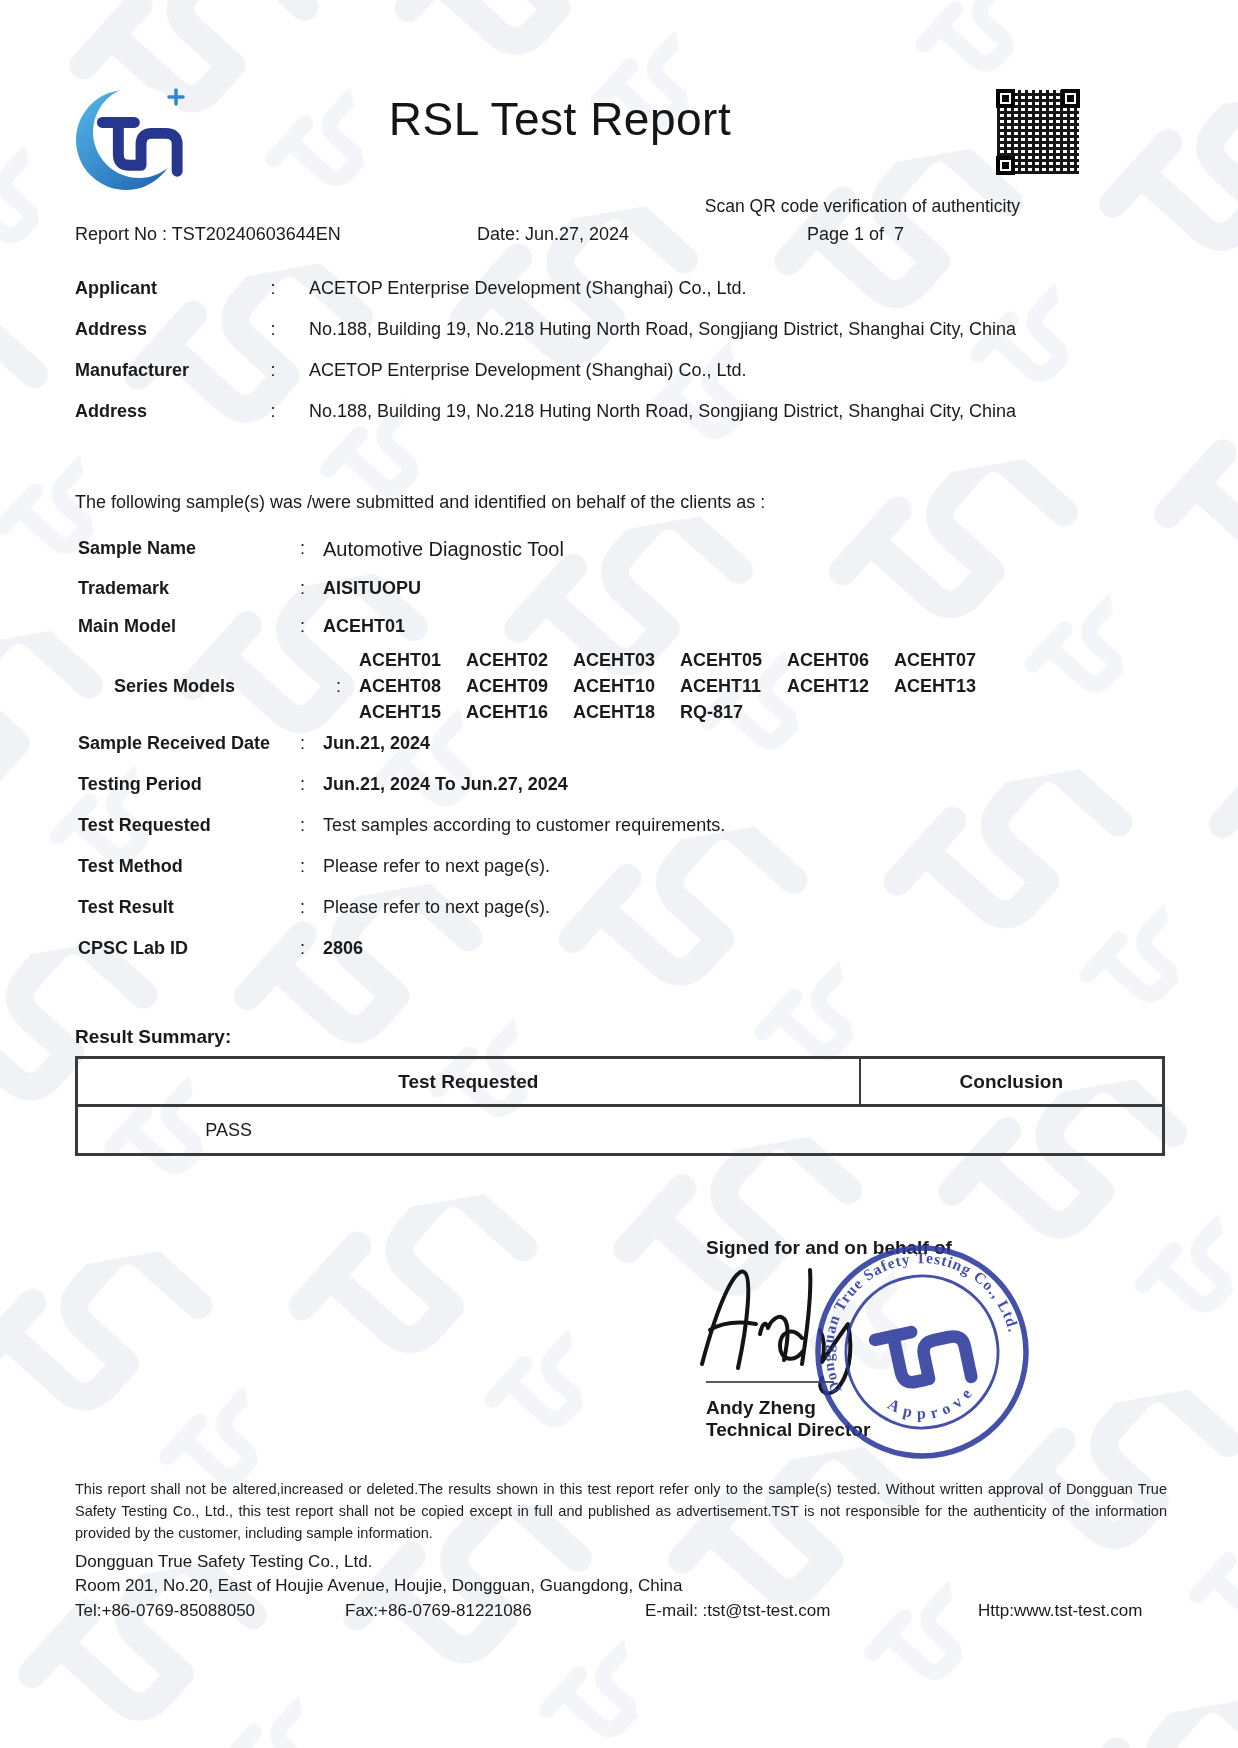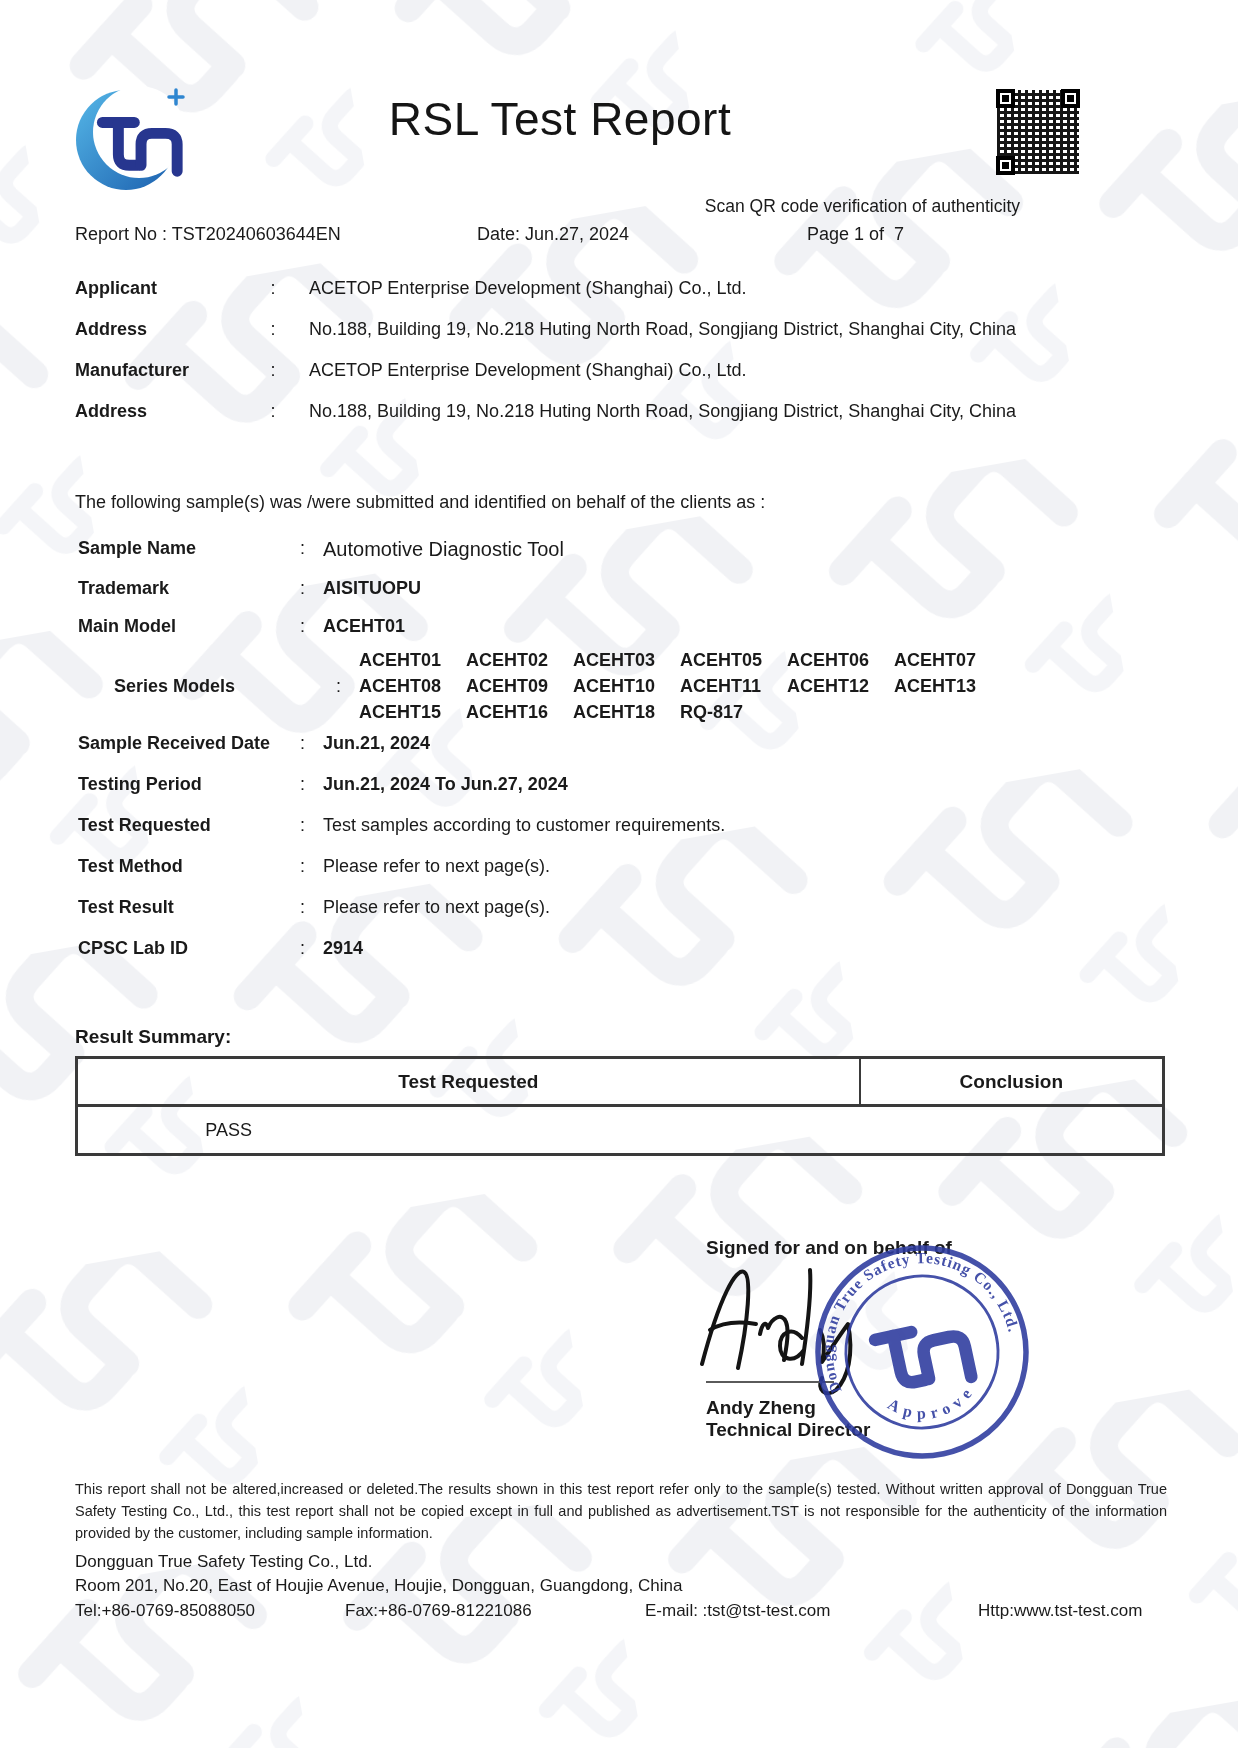--- a/index.html
+++ b/index.html
@@ -221,21 +221,21 @@
         <span class="val">Please refer to next page(s).</span>
       </div>
       <div class="frow r-std">
         <span class="lab">Test Result</span>
         <span class="colon">:</span>
         <span class="val">Please refer to next page(s).</span>
       </div>
       <div class="frow r-std">
         <span class="lab">CPSC Lab ID</span>
         <span class="colon">:</span>
-        <span class="val bold-val">2914</span>
+        <span class="val bold-val">2806</span>
       </div>
     </div>
 
     <div class="summary-head">Result Summary:</div>
     <div class="rtable">
       <div class="tr head">
         <div class="td c1">Test Requested</div>
         <div class="td c2">Conclusion</div>
       </div>
       <div class="tr data">

